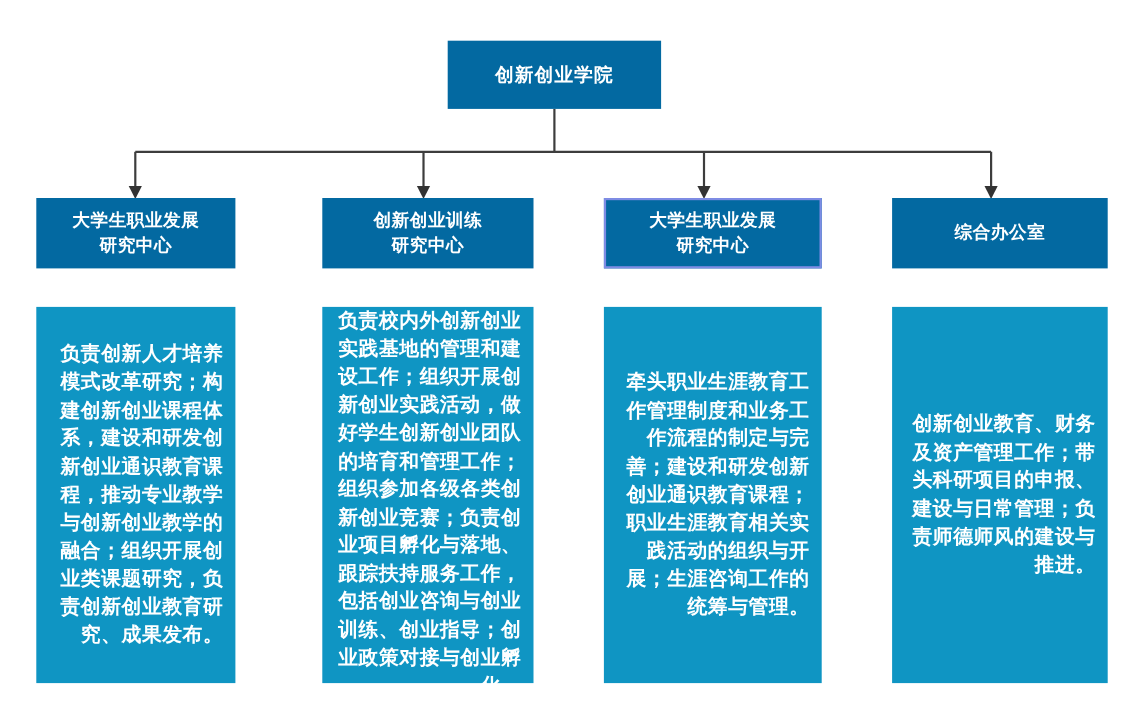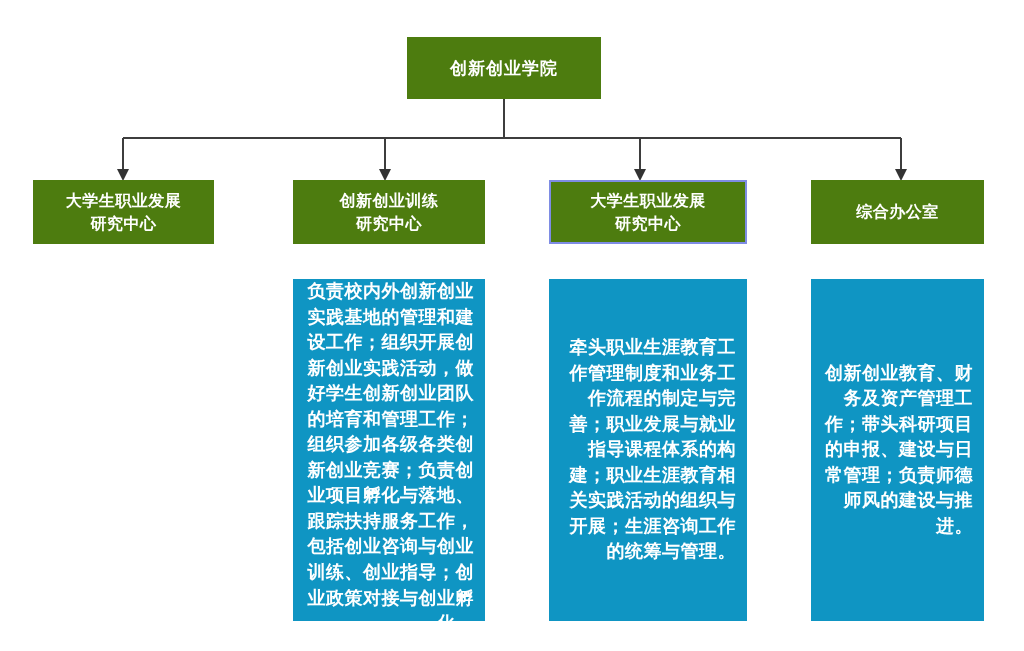--- a/index.html
+++ b/index.html
@@ -11,21 +11,21 @@
   .canvas {
     position: relative;
     width: 1024px;
     height: 651px;
     background: #ffffff;
     overflow: hidden;
   }
   .node {
     position: absolute;
     box-sizing: border-box;
-    background: #4d7c0f;
+    background: #0369a1;
     color: #ffffff;
     display: flex;
     flex-direction: column;
     align-items: center;
     justify-content: center;
     text-align: center;
   }
   .root-node {
     left: 407px;
     top: 37px;
@@ -58,21 +58,21 @@
     align-items: flex-start;
     flex-direction: row;
     padding: 0 11px;
   }
   .body-node .desc {
     margin: auto 0;
   }
   .col-1 { left: 33px;  width: 181px; }
   .col-2 { left: 293px; width: 192px; }
   .col-3 { left: 549px; width: 198px; }
-  .col-4 { left: 811px; width: 173px; }
+  .col-4 { left: 811px; width: 196px; }
   .connectors {
     position: absolute;
     left: 0;
     top: 0;
     pointer-events: none;
   }
 </style>
 </head>
 <body>
 
@@ -96,35 +96,38 @@
   </svg>
 
   <div class="node root-node">
     <span>创新创业学院</span>
   </div>
 
   <div class="node header-node col-1">
     <span>大学生职业发展</span>
     <span>研究中心</span>
   </div>
+  <div class="node body-node col-1">
+    <div class="desc">负责创新人才培养模式改革研究；构建创新创业课程体系，建设和研发创新创业通识教育课程，推动专业教学与创新创业教学的融合；组织开展创业类课题研究，负责创新创业教育研究、成果发布。</div>
+  </div>
 
   <div class="node header-node col-2">
     <span>创新创业训练</span>
     <span>研究中心</span>
   </div>
   <div class="node body-node col-2">
     <div class="desc">负责校内外创新创业实践基地的管理和建设工作；组织开展创新创业实践活动，做好学生创新创业团队的培育和管理工作；组织参加各级各类创新创业竞赛；负责创业项目孵化与落地、跟踪扶持服务工作，包括创业咨询与创业训练、创业指导；创业政策对接与创业孵化。</div>
   </div>
 
   <div class="node header-node col-3 highlighted">
     <span>大学生职业发展</span>
     <span>研究中心</span>
   </div>
   <div class="node body-node col-3">
-    <div class="desc">牵头职业生涯教育工作管理制度和业务工作流程的制定与完善；职业发展与就业指导课程体系的构建；职业生涯教育相关实践活动的组织与开展；生涯咨询工作的统筹与管理。</div>
+    <div class="desc">牵头职业生涯教育工作管理制度和业务工作流程的制定与完善；建设和研发创新创业通识教育课程；职业生涯教育相关实践活动的组织与开展；生涯咨询工作的统筹与管理。</div>
   </div>
 
   <div class="node header-node col-4">
     <span>综合办公室</span>
     <span></span>
   </div>
   <div class="node body-node col-4">
     <div class="desc">创新创业教育、财务及资产管理工作；带头科研项目的申报、建设与日常管理；负责师德师风的建设与推进。</div>
   </div>
 

